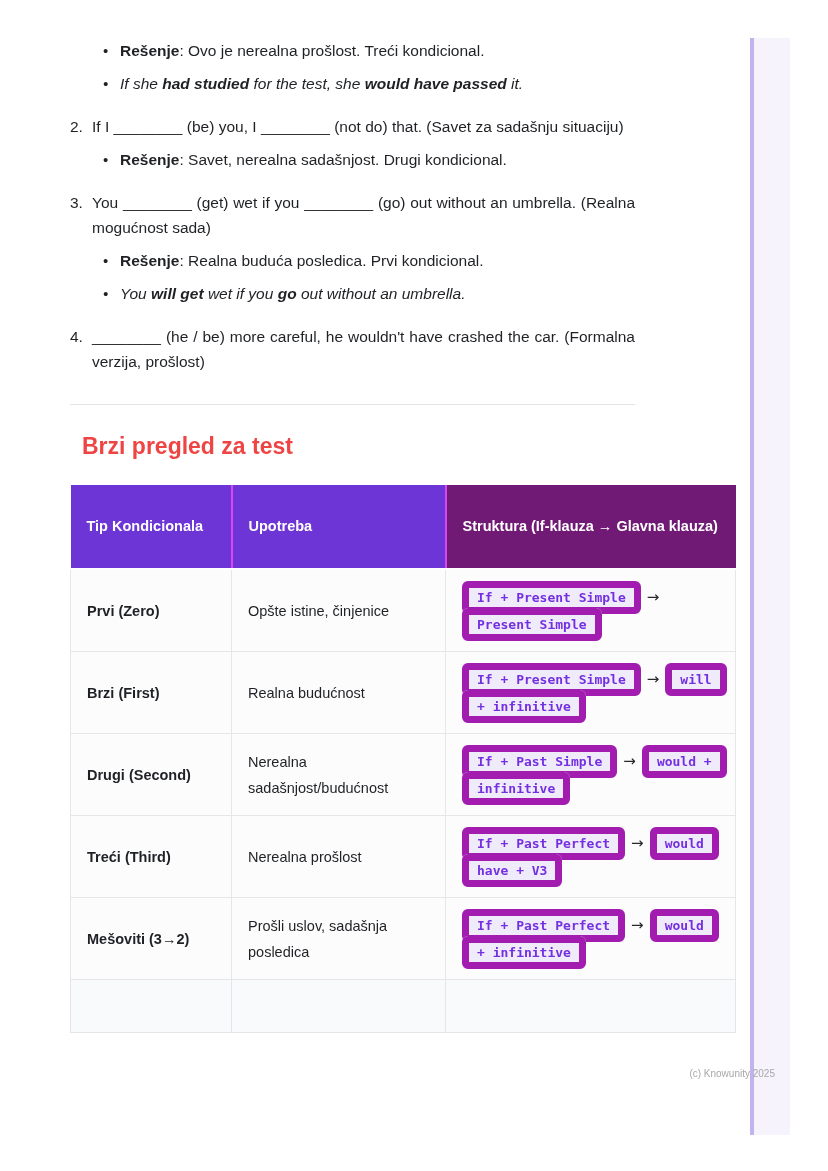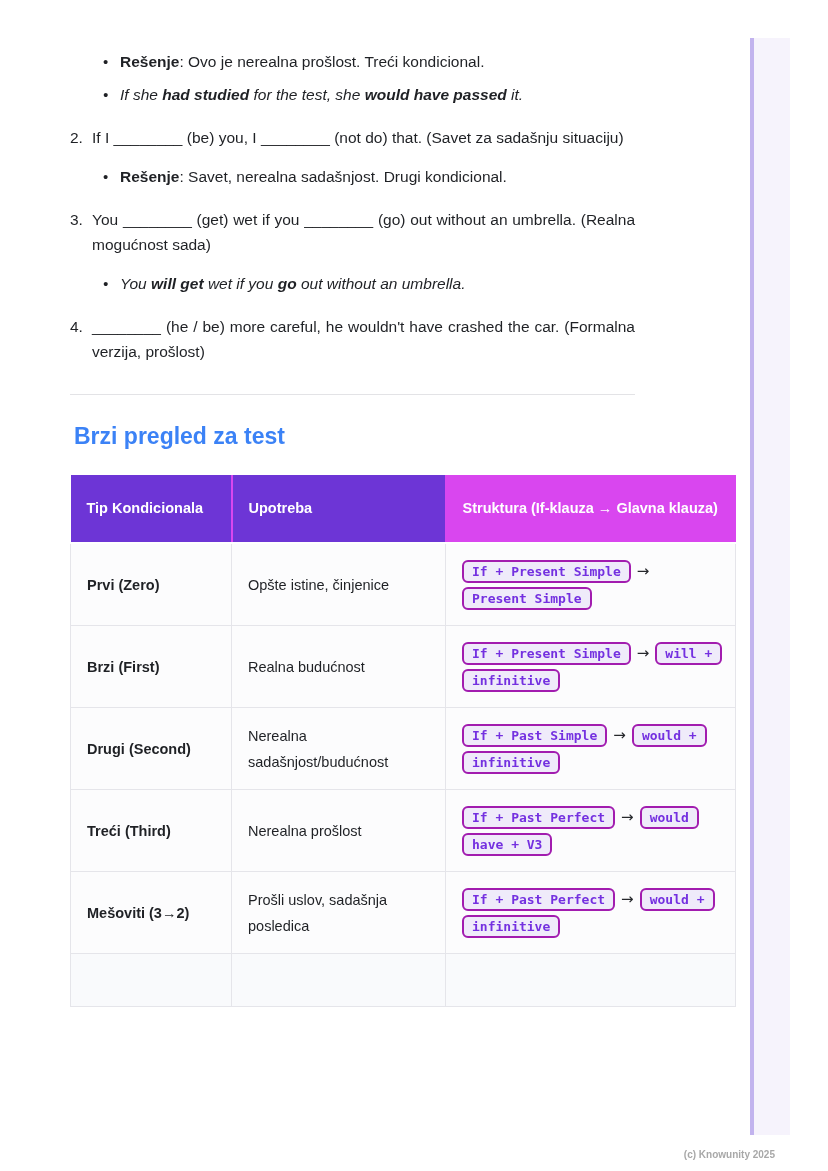--- a/index.html
+++ b/index.html
@@ -2,49 +2,49 @@
 <html><head>
 <meta charset="utf-8">
 <style>
   html,body{margin:0;padding:0;background:#fff;}
   .page{position:relative;width:828px;height:1171px;background:#ffffff;overflow:hidden;
         font-family:"Liberation Sans","DejaVu Sans",sans-serif;color:#1f2125;}
   
   .edge-strip{position:absolute;top:38px;left:750px;width:40px;height:1097px;background:#f6f3fc;z-index:1;}
   .edge-strip .edge-line{position:absolute;left:0;top:0;width:4px;height:100%;background:#c2b3ee;}
   
-  .content{position:absolute;top:41px;left:70px;width:565px;z-index:2;}
+  .content{position:absolute;top:30px;left:70px;width:565px;z-index:2;}
   ul.sol{list-style:none;margin:0;padding:0 0 0 50px;}
   ul.sol li{position:relative;margin:8px 0;line-height:25px;font-size:15.5px;}
   ul.sol li::before{content:"\2022";position:absolute;left:-17px;top:0;font-size:15px;color:#1f2125;}
   ul.sol li.i{font-style:italic;}
   .b{font-weight:700;}
   .exercise{margin:18px 0 14px;}
   .exercise .q{position:relative;display:block;padding-left:22px;text-align:justify;
                line-height:25px;font-size:15.5px;}
   .exercise .num{position:absolute;left:0;top:0;}
-  .exercise ul.sol{margin-top:14px;}
+  .exercise ul.sol{margin-top:2px;}
   hr.divider{border:none;border-top:1px solid #e3e3e6;margin:30px 0 0;}
-  h2.section-title{font-size:23px;font-weight:700;color:#3b82f6;margin:26px 4px 24px;line-height:30px;}
+  h2.section-title{font-size:23px;font-weight:700;color:#ef4444;margin:26px 12px 24px;line-height:30px;}
   
   table.summary{border-collapse:collapse;width:565px;table-layout:fixed;}
   table.summary th{background:#6d35d6;color:#ffffff;font-size:14.5px;font-weight:700;text-align:left;
-     padding:20px 16px;line-height:27px;vertical-align:middle;border-bottom:2px solid #ffffff;}
+     padding:28px 16px;line-height:27px;vertical-align:middle;border-bottom:2px solid #ffffff;}
   table.summary th + th{border-left:2px solid #d946ef;}
   table.summary td{background:#fcfcfd;border:1px solid #e5e5ea;padding:12px 16px;font-size:14.5px;
      line-height:26px;vertical-align:middle;height:57px;}
   table.summary tr.ghost td{height:28px;background:#f9fafc;}
   td.c-type{font-weight:700;}
   td.c-structure{line-height:29px;padding:12px 10px 12px 16px;}
-  .chip{background:#efebfa;border:2px solid #a21caf;border-radius:6px;padding:2px 8px;
+  .chip{background:#efebfa;border:7px solid #a21caf;border-radius:6px;padding:2px 8px;
         font-family:"DejaVu Sans Mono",monospace;font-weight:700;color:#7430e0;font-size:13px;
         -webkit-box-decoration-break:clone;box-decoration-break:clone;white-space:normal;}
   .arrow{color:#26282c;font-size:15px;padding:0 2px;font-family:"DejaVu Sans",sans-serif;font-weight:400;}
   
-  .watermark{position:absolute;top:1149px;right:53px;font-size:10px;color:#a8a8a8;z-index:3;font-weight:bold;}
+  .watermark{position:absolute;top:1068px;right:53px;font-size:10px;color:#a8a8a8;z-index:3;}
   .bottom-fade{position:absolute;left:0;bottom:0;width:100%;height:34px;z-index:2;
      background:linear-gradient(to bottom,rgba(255,255,255,0),#ffffff 75%);pointer-events:none;}
 </style>
 </head>
 <body>
 
 <div class="page">
 
   <div class="edge-strip">
     <div class="edge-line"></div>
@@ -60,38 +60,39 @@
     <div id="exercise-list">
         <div class="exercise">
           <span class="q"><span class="num">2.</span>If I ________ (be) you, I ________ (not do) that. (Savet za sadašnju situaciju)</span>
           <ul class="sol">
             <li><span class="b">Rešenje</span><span>: Savet, nerealna sadašnjost. Drugi kondicional.</span></li>
           </ul>
         </div>
         <div class="exercise">
           <span class="q"><span class="num">3.</span>You ________ (get) wet if you ________ (go) out without an umbrella. (Realna mogućnost sada)</span>
           <ul class="sol">
+            <li><span class="b">Rešenje</span><span>: Realna buduća posledica. Prvi kondicional.</span></li>
             <li class="i"><span>You </span><span class="b">will get</span><span> wet if you </span><span class="b">go</span><span> out without an umbrella.</span></li>
           </ul>
         </div>
         <div class="exercise">
           <span class="q"><span class="num">4.</span>________ (he / be) more careful, he wouldn't have crashed the car. (Formalna verzija, prošlost)</span>
         </div>
       </div>
 
     <hr class="divider">
 
     <h2 class="section-title">Brzi pregled za test</h2>
 
     <table class="summary">
       <thead>
         <tr id="head-row">
             <th style="width: 128px; background: rgb(109, 53, 214);">Tip Kondicionala</th>
             <th style="width: 180px; background: rgb(109, 53, 214);">Upotreba</th>
-            <th style="width: 257px; background: #d946ef;">Struktura (If-klauza → Glavna klauza)</th>
+            <th style="width: 257px; background: #701a75;">Struktura (If-klauza → Glavna klauza)</th>
           </tr>
       </thead>
       <tbody id="table-body">
           <tr>
             <td class="c-type">Prvi (Zero)</td>
             <td class="c-use">Opšte istine, činjenice</td>
             <td class="c-structure"><span class="chip">If + Present Simple</span> <span class="arrow">→</span> <span class="chip">Present Simple</span></td>
           </tr>
           <tr>
             <td class="c-type">Brzi (First)</td>

